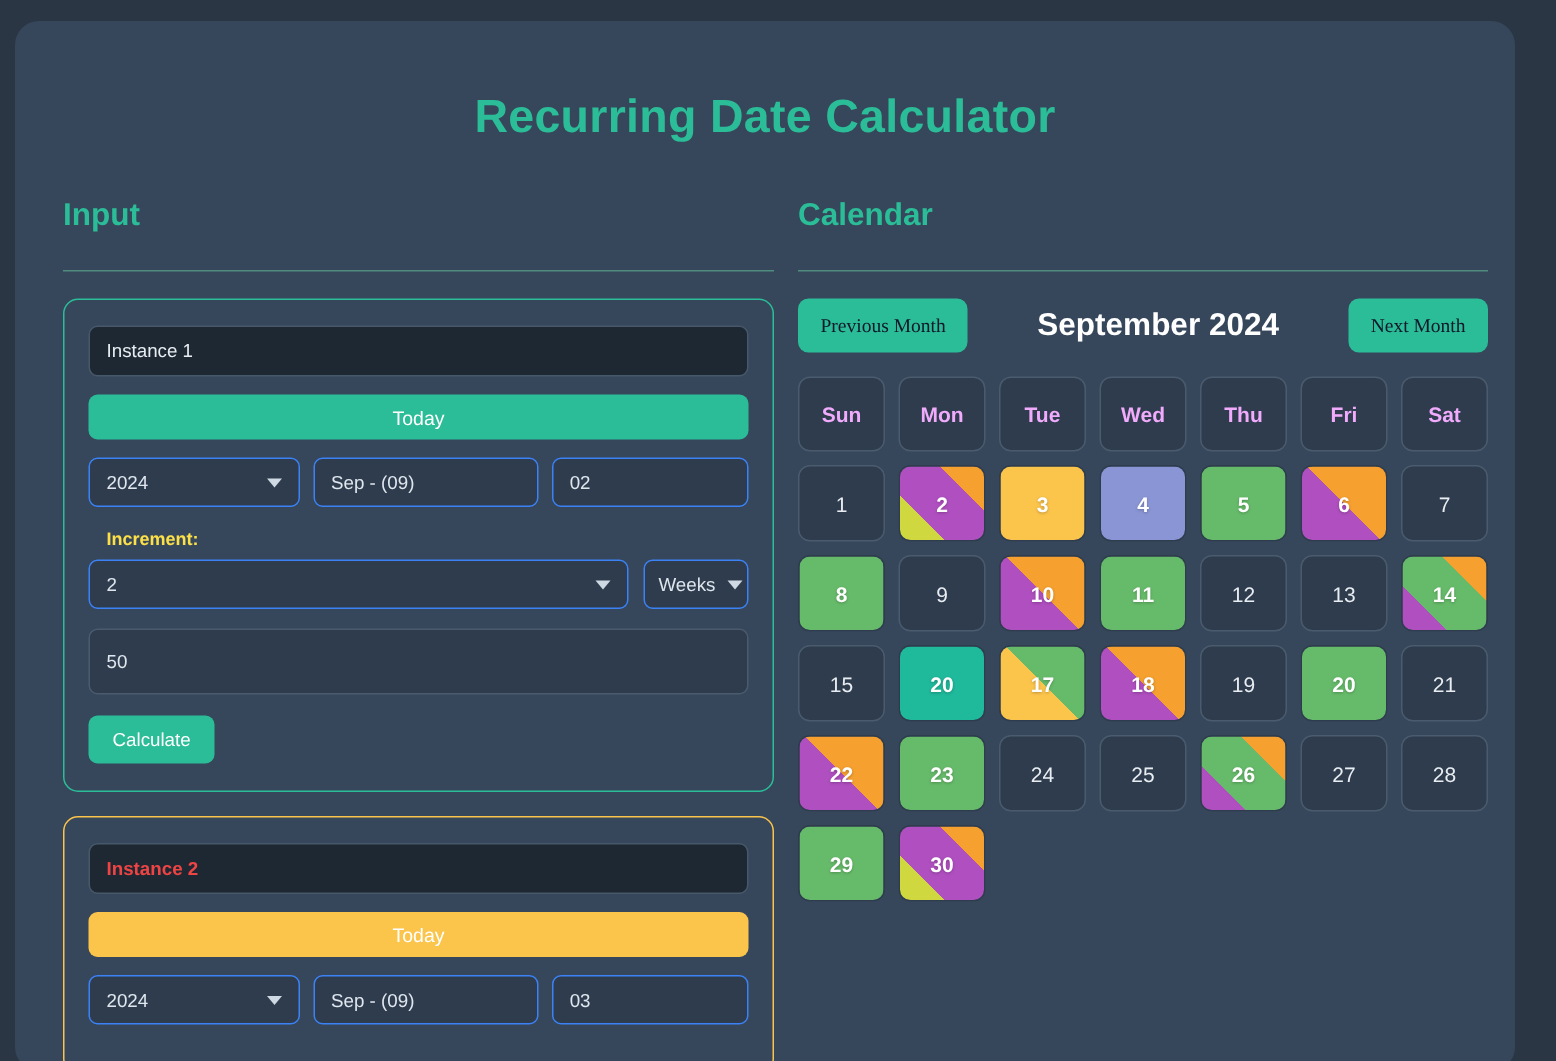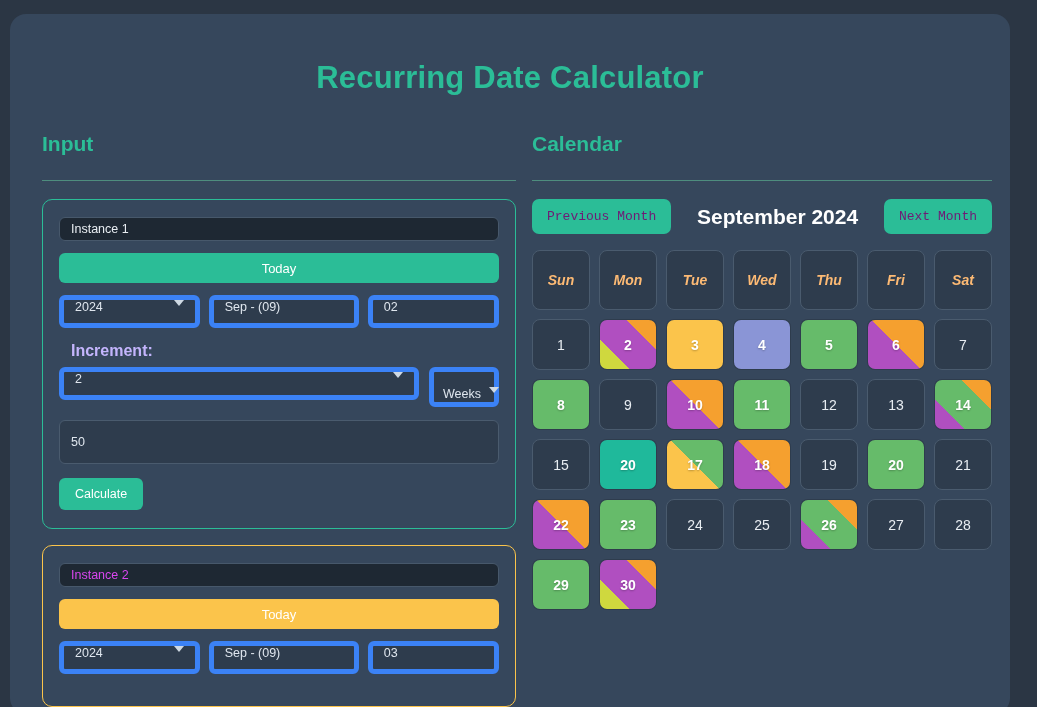--- a/index.html
+++ b/index.html
@@ -59,76 +59,77 @@
     border: 1px solid #2bbd97;
     border-radius: 10px;
     padding: 17px 16px 18px 16px;
     margin-bottom: 16px;
   }
   .instance-card.accent-amber { border-color: #fbc council; }
   .instance-card.accent-amber { border-color: #fbc44b; }
 
   .name-field {
     width: 100%;
-    height: 24px;
+    height: 34px;
     background: #1e2833;
     border: 1px solid #47586b;
     border-radius: 6px;
     color: #e8edf2;
     font-size: 12.5px;
     font-family: "Liberation Sans", sans-serif;
     padding: 0 11px;
     display: flex;
     align-items: center;
     margin-bottom: 12px;
   }
-  .name-field.amber-text { color: #d946ef; }
+  .name-field.amber-text { color: #ef4444; font-weight: bold; }
 
   .today-btn {
     width: 100%;
     height: 30px;
     background: #2bbd97;
     border: none;
     border-radius: 6px;
     color: #ffffff;
     font-size: 13px;
     font-family: "Liberation Sans", sans-serif;
     cursor: pointer;
     margin-bottom: 12px;
   }
   .today-btn.amber { background: #fbc44b; color: #ffffff; }
 
   .date-row { display: flex; gap: 9px; margin-bottom: 14px; }
 
   .ctl {
     height: 33px;
     background: #2e3c4d;
-    border: 5px solid #3b82f6;
+    border: 1px solid #3b82f6;
     border-radius: 6px;
     color: #dfe6ee;
     font-size: 12.5px;
     display: flex;
+    align-items: center;
     padding: 0 11px;
   }
   .ctl.year { width: 148px; justify-content: space-between; }
   .ctl.month { width: 158px; }
   .ctl.day { width: 138px; }
 
   .caret {
     width: 0; height: 0;
     border-left: 5px solid transparent;
     border-right: 5px solid transparent;
     border-top: 6px solid #cfd9e3;
     margin-left: 8px;
     flex: none;
   }
 
   .field-label {
-    color: #c4b5fd;
-    font-size: 16px;
+    color: #fde047;
+    font-size: 12px;
     font-weight: bold;
     margin-bottom: 7px;
     padding-left: 12px;
   }
 
   .inc-row { display: flex; gap: 10px; margin-bottom: 13px; }
   .ctl.inc-amount { width: 360px; justify-content: space-between; }
   .ctl.inc-unit { width: 70px; justify-content: space-between; padding: 15px 9px; }
 
   .occ-field {
@@ -160,50 +161,49 @@
   .cal-nav {
     display: flex;
     align-items: center;
     justify-content: space-between;
     margin-bottom: 16px;
   }
   .nav-btn {
     background: #2bbd97;
     border: none;
     border-radius: 7px;
-    color: #701a75;
+    color: #0f172a;
     font-size: 13px;
-    font-family: Liberation Mono, monospace;
+    font-family: Liberation Serif, serif;
     padding: 10px 15px;
     cursor: pointer;
   }
   .cal-month-label {
     color: #ffffff;
     font-size: 21px;
     font-weight: bold;
   }
 
   .cal-grid {
     display: grid;
     grid-template-columns: repeat(7, 1fr);
     gap: 9px;
   }
 
   .dow {
-    height: 60px;
+    height: 50px;
     background: #2e3c4d;
     border: 1px solid #4a5b6e;
     border-radius: 8px;
-    color: #fdba74;
+    color: #f0abfc;
     font-size: 14px;
     font-weight: bold;
     display: flex;
     align-items: center;
     justify-content: center;
-    font-style: italic;
   }
 
   .day-cell {
     position: relative;
     height: 51px;
     border-radius: 8px;
     display: flex;
     align-items: center;
     justify-content: center;
     overflow: hidden;

